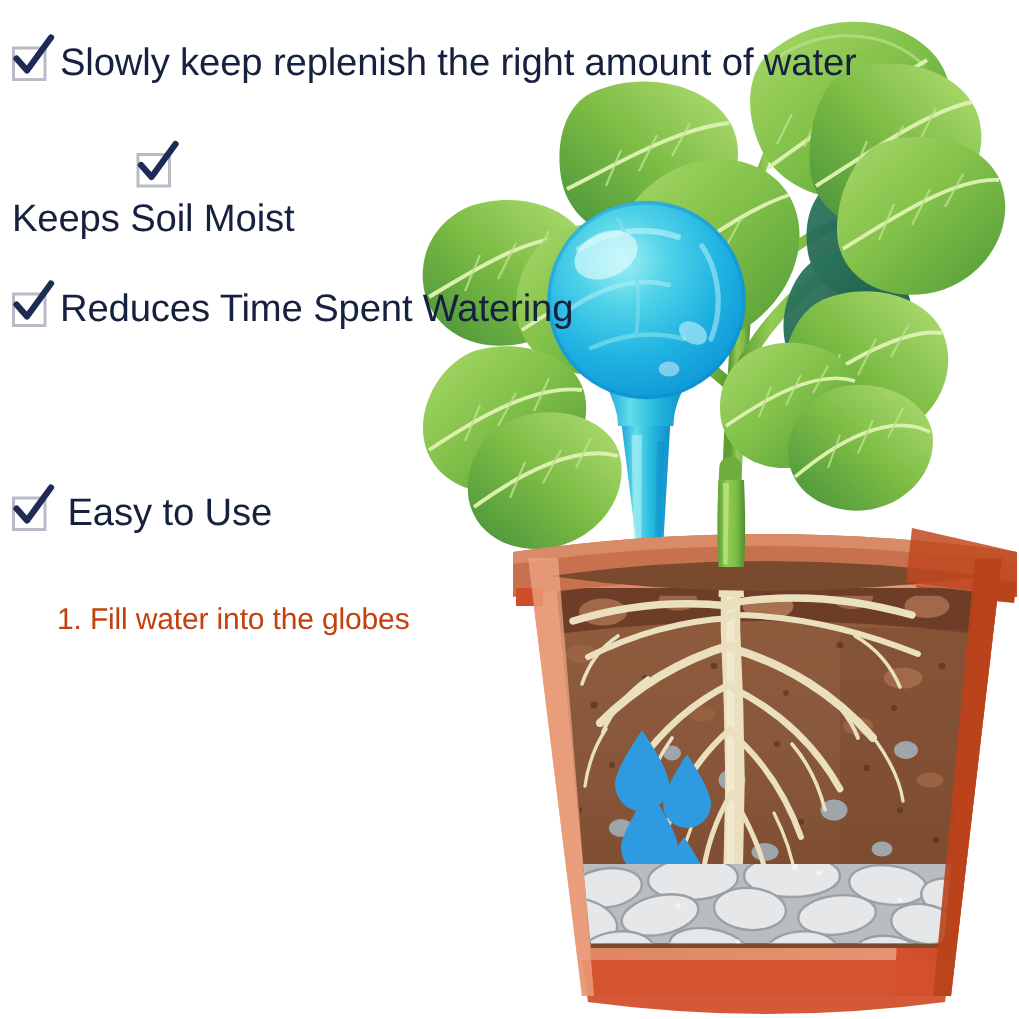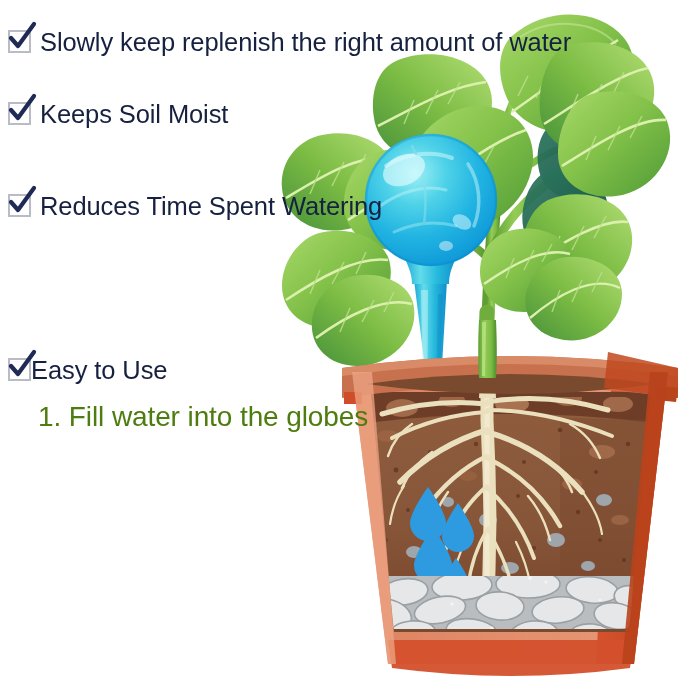--- a/index.html
+++ b/index.html
@@ -31,21 +31,21 @@
   #text-layer {
     position: absolute;
     left: 0;
     top: 0;
     width: 679px;
     height: 679px;
   }
   .feature-row {
     position: absolute;
     display: flex;
-    align-items: flex-start;
+    align-items: center;
     gap: 9px;
     white-space: nowrap;
   }
   .checkbox {
     position: relative;
     width: 23px;
     height: 23px;
     flex: 0 0 23px;
     border: 2px solid #b9bcc6;
     background: transparent;
@@ -65,23 +65,23 @@
     line-height: 1;
     color: #16203f;
     letter-spacing: -0.1px;
   }
   .step-row {
     position: absolute;
     white-space: nowrap;
   }
   .step-label {
     font-family: "Liberation Sans", sans-serif;
-    font-size: 28px;
+    font-size: 20px;
     line-height: 1;
-    color: #4d7c0f;
+    color: #c2410c;
     letter-spacing: -0.1px;
   }
 </style>
 </head>
 <body>
 
 <div id="canvas">
 
   <svg id="artwork" viewBox="0 0 679 679">
     <defs>
@@ -424,39 +424,39 @@
 
     <div class="feature-row" style="left:8px; top:30px;">
       <span class="checkbox">
         <svg viewBox="0 0 30 30" aria-hidden="true">
           <path d="M4 15 L11 23 L27 1" fill="none" stroke="#1f2a55" stroke-width="4.2" stroke-linecap="round" stroke-linejoin="round"></path>
         </svg>
       </span>
       <span class="feature-label">Slowly keep replenish the right amount of water</span>
     </div>
 
-    <div class="feature-row" style="left:8px; top:102px;">
+    <div class="feature-row" style="left:8px; top:102px;flex-direction:column;">
       <span class="checkbox">
         <svg viewBox="0 0 30 30" aria-hidden="true">
           <path d="M4 15 L11 23 L27 1" fill="none" stroke="#1f2a55" stroke-width="4.2" stroke-linecap="round" stroke-linejoin="round"></path>
         </svg>
       </span>
       <span class="feature-label">Keeps Soil Moist</span>
     </div>
 
     <div class="feature-row" style="left:8px; top:168px;margin-top:26px;">
       <span class="checkbox">
         <svg viewBox="0 0 30 30" aria-hidden="true">
           <path d="M4 15 L11 23 L27 1" fill="none" stroke="#1f2a55" stroke-width="4.2" stroke-linecap="round" stroke-linejoin="round"></path>
         </svg>
       </span>
       <span class="feature-label">Reduces Time Spent Watering</span>
     </div>
 
-    <div class="feature-row" style="left:8px; top:358px; gap:0;">
+    <div class="feature-row" style="left:8px; top:330px; gap:14px;">
       <span class="checkbox">
         <svg viewBox="0 0 30 30" aria-hidden="true">
           <path d="M4 15 L11 23 L27 1" fill="none" stroke="#1f2a55" stroke-width="4.2" stroke-linecap="round" stroke-linejoin="round"></path>
         </svg>
       </span>
       <span class="feature-label">Easy to Use</span>
     </div>
 
     <div class="step-row" style="left:38px; top:403px;">
       <span class="step-label">1. Fill water into the globes</span>

